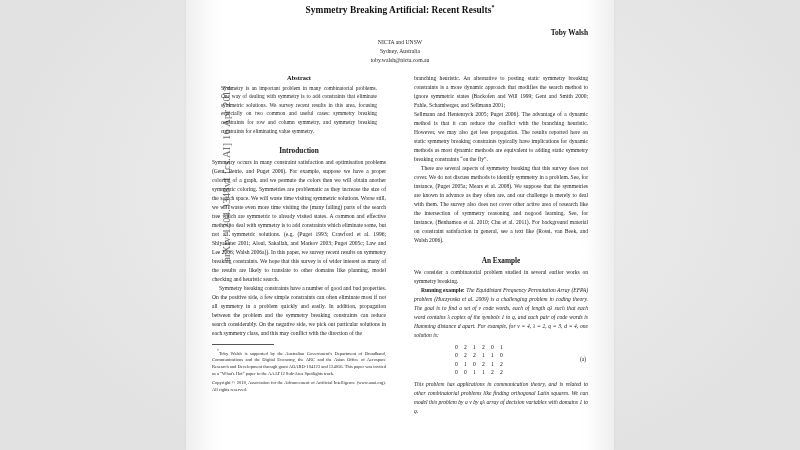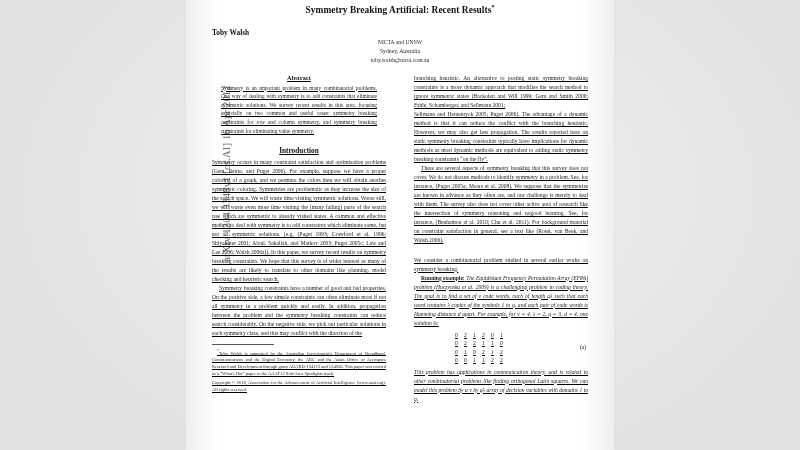--- a/index.html
+++ b/index.html
@@ -72,42 +72,41 @@
     text-align: center;
     font-weight: bold;
     font-size: 9.4px;
     letter-spacing: 0.05px;
     color: #111;
     margin-top: 4px;
   }
   .title sup { font-size: 6px; }
 
   .author {
-    text-align: left;
+    text-align: right;
     font-weight: bold;
     font-size: 7.4px;
     color: #141414;
     margin-top: 13px;
   }
   .affil {
     text-align: center;
     font-size: 5.7px;
     color: #2a2a2a;
     line-height: 1.55;
     margin-top: 1px;
   }
 
   #columns {
     position: absolute;
     top: 74px;
     left: 0;
     width: 376px;
     display: flex;
     gap: 28px;
-    text-decoration: underline;
   }
   .col { width: 180px; }
 
   .sec-head {
     text-align: center;
     font-weight: bold;
     font-size: 7.3px;
     color: #111;
     margin: 0 0 3px 0;
   }
@@ -240,20 +239,21 @@
         </div>
 
         <div class="col">
 
           <p class="body noindent">branching heuristic. An alternative to posting static symmetry breaking constraints is a more dynamic approach that modifies the search method to ignore symmetric states    (Backofen and Will 1999;    Gent and Smith 2000; Fahle, Schamberger, and Sellmann 2001;</p>
           <p class="body noindent">Sellmann and Hentenryck 2005;  Puget 2006).   The advantage of a dynamic method is that it can reduce the conflict with the branching heuristic. However, we may also get less propagation. The results reported here on static symmetry breaking constraints typically have implications for dynamic methods as most dynamic methods are equivalent to adding static symmetry breaking constraints “on the fly”.</p>
           <p class="body">There are several aspects of symmetry breaking that this survey does not cover. We do not discuss methods to identify symmetry in a problem. See, for instance, (Puget 2005a; Mears et al. 2008). We suppose that the symmetries are known in advance as they often are, and our challenge is merely to deal with them. The survey also does not cover other active area of research like the intersection of symmetry reasoning and nogood learning. See, for instance, (Benhamou et al. 2010; Chu et al. 2011). For background material on constraint satisfaction in general, see a text like (Rossi, van Beek, and Walsh 2006).</p>
 
           <div class="gap-sec"></div>
 
+          <div class="sec-head">An Example</div>
           <p class="body first">We consider a combinatorial problem studied in several earlier works on symmetry breaking.</p>
 
           <p class="runex"><b>Running example:</b><i>&nbsp;</i><i>The Equidistant Frequency Permutation Array (EFPA) problem (Huczynska et al. 2009) is a challenging problem in coding theory. The goal is to find a set of v code words, each of length qλ such that each word contains λ copies of the symbols 1 to q, and each pair of code words is Hamming distance d apart. For example, for v = 4, λ = 2, q = 3, d = 4, one solution is:</i></p>
 
           <div class="matrix-wrap">
             <table class="matrix">
               <tbody>
                   <tr>
                     <td>0</td>
                     <td>2</td>

